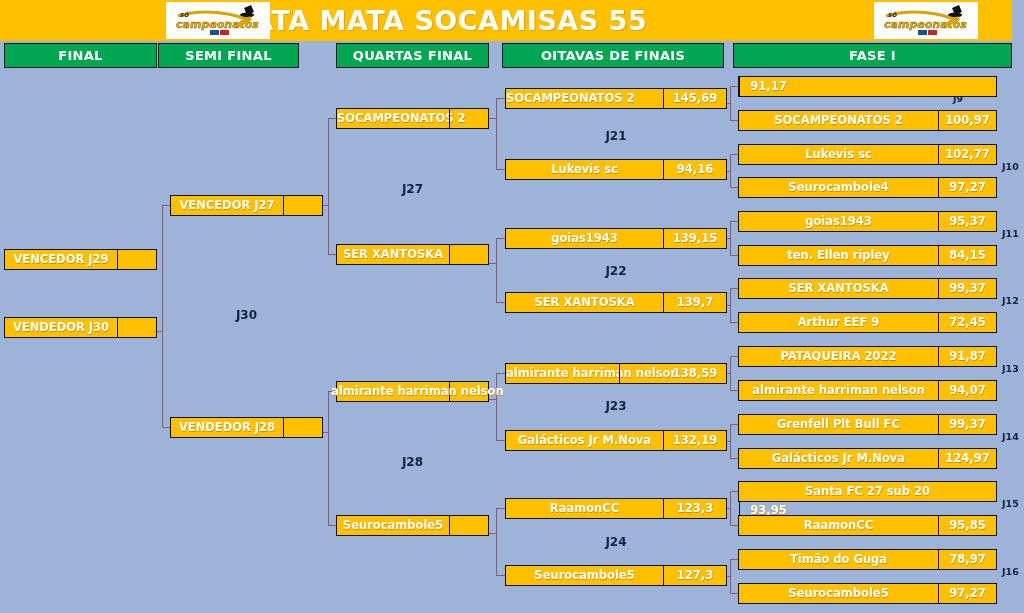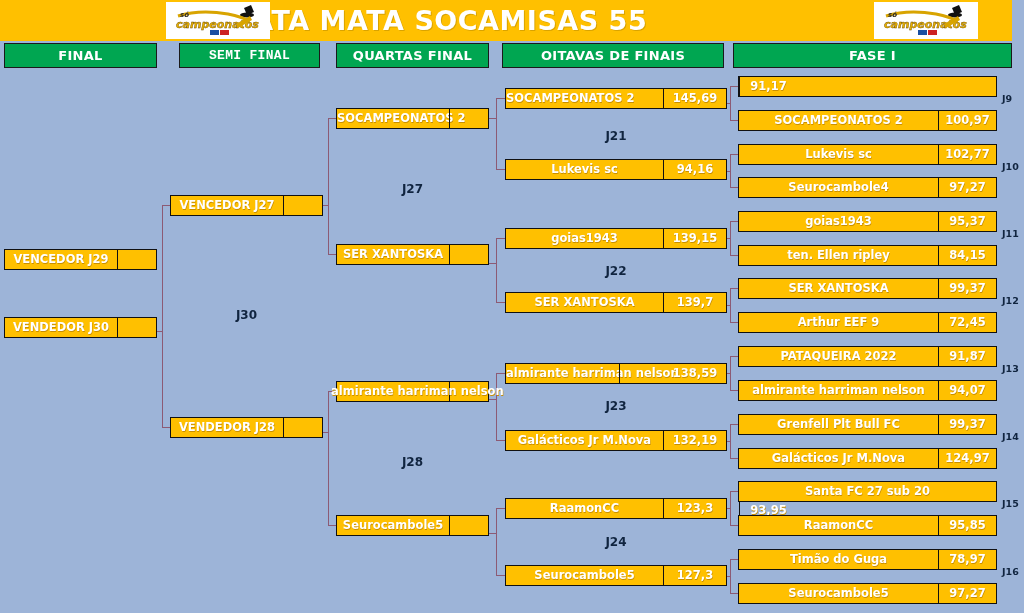--- a/index.html
+++ b/index.html
@@ -168,33 +168,33 @@
       <path d="M12 14 q22 -7 50 -2 q14 3 22 7" stroke="#d8a400" stroke-width="3" fill="none"></path>
       <text x="14" y="15" font-family="DejaVu Sans, sans-serif" font-size="7" font-style="italic" font-weight="bold" fill="#2b2b2b">só</text>
       <text x="10" y="26" font-family="DejaVu Sans, sans-serif" font-size="11" font-style="italic" font-weight="bold" fill="#e8b100" stroke="#6b4a00" stroke-width="0.4">campeonatos</text>
       <rect x="44" y="28" width="9" height="5" fill="#1a4fa0"></rect>
       <rect x="54" y="28" width="9" height="5" fill="#cc2222"></rect>
       <path d="M70 22 l14 -8 l2 4 l-14 8 z" fill="#d8a400"></path>
     </svg>
   </div>
 
   <div class="round-tab" style="left:4px;width:153px;">FINAL</div>
-  <div class="round-tab" style="left:179px;width:141px;font-family:Liberation Mono, monospace;">SEMI FINAL</div>
+  <div class="round-tab" style="left:158px;width:141px;">SEMI FINAL</div>
   <div class="round-tab" style="left:336px;width:153px;">QUARTAS FINAL</div>
   <div class="round-tab" style="left:502px;width:222px;">OITAVAS DE FINAIS</div>
   <div class="round-tab" style="left:733px;width:279px;">FASE I</div>
 
   <div class="mbox" style="left:738px;top:76px;width:259px;">
     <span class="sc" style="width:57px;">91,17</span>
   </div>
   <div class="mbox" style="left:738px;top:110px;width:259px;">
     <span class="nm">SOCAMPEONATOS 2</span>
     <span class="sc" style="width:57px;">100,97</span>
   </div>
-  <div class="jlabel" style="left:1002px;top:93px;">J9</div>
+  <div class="jlabel" style="left:953px;top:93px;">J9</div>
 
   <div class="mbox" style="left:738px;top:144px;width:259px;">
     <span class="nm">Lukevis sc</span>
     <span class="sc" style="width:57px;">102,77</span>
   </div>
   <div class="mbox" style="left:738px;top:177px;width:259px;">
     <span class="nm">Seurocambole4</span>
     <span class="sc" style="width:57px;">97,27</span>
   </div>
   <div class="jlabel" style="left:1002px;top:161px;">J10</div>

